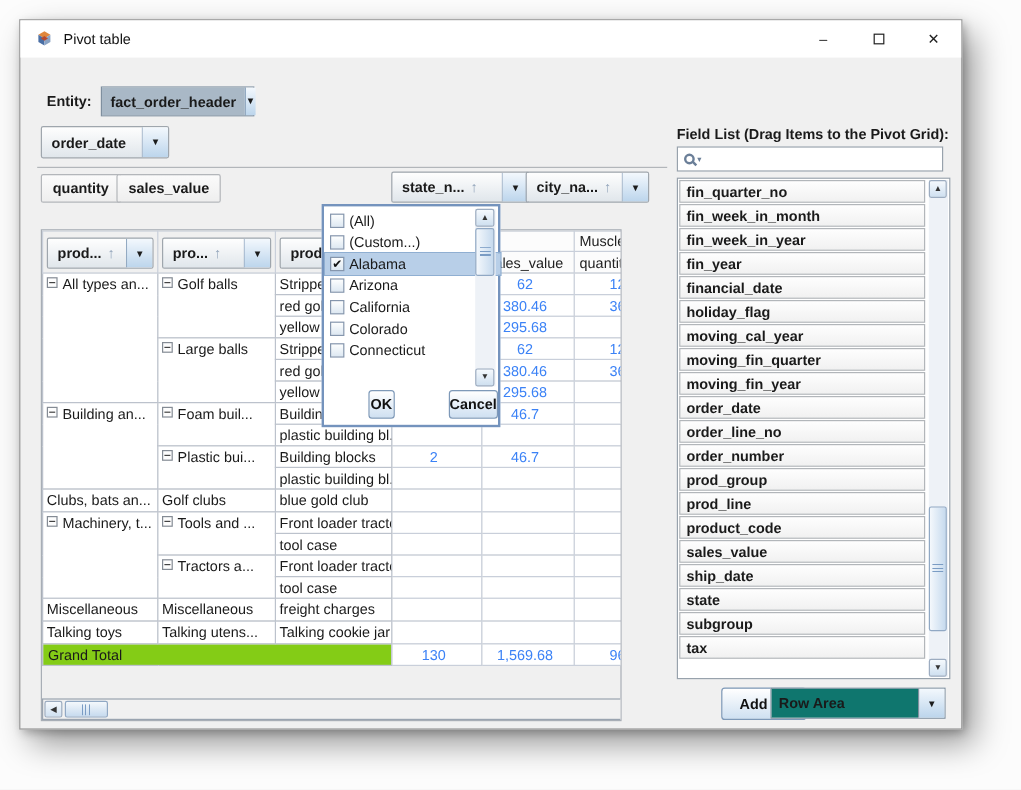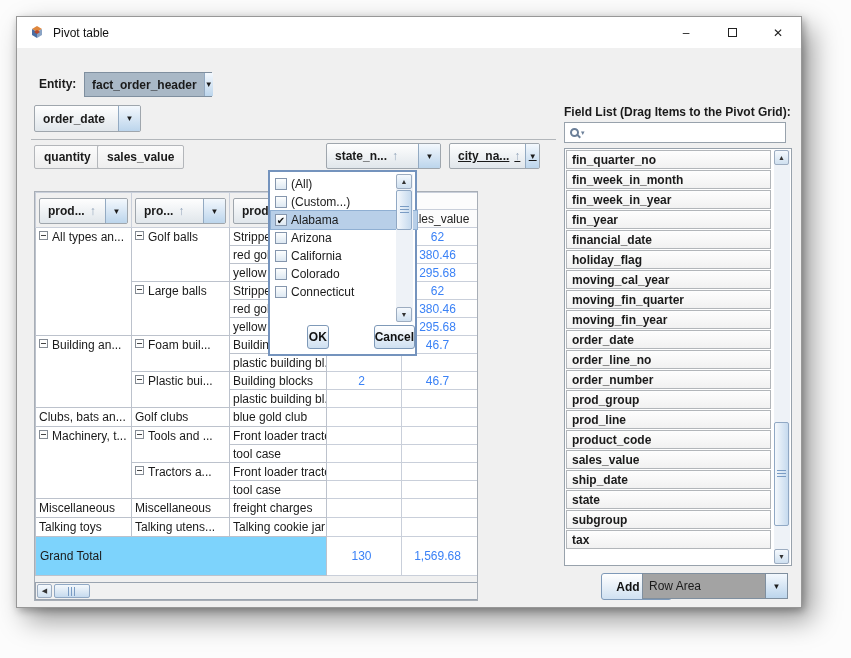--- a/index.html
+++ b/index.html
@@ -25,31 +25,31 @@
           background:linear-gradient(#fefefe,#e0e6eb); font-weight:bold; padding-left:8px; gap:5px; white-space:nowrap; }
   .hbtn .sort { color:#92a4ba; font-weight:normal; font-size:12px; }
   .hbtn .dd { margin-left:auto; border-radius:0 1px 1px 0; }
   .chip { border:1px solid #b3b6ba; border-radius:2px; background:linear-gradient(#fbfbfb,#eeeeee);
           font-weight:bold; height:24px; padding:0 9px; display:inline-flex; align-items:center; }
   .btn { border:1px solid #7e99b8; border-radius:3px; background:linear-gradient(#ffffff,#cfe0f1);
          font-weight:bold; display:flex; align-items:center; justify-content:center; color:#111;margin-left:37px; }
   .sep { height:1px; background:#b2b6ba; }
 
   
-  .gridbox { left:17px; top:174px; width:444px; height:410px; border:1px solid #a8aeb6; background:#f0f0f0; overflow:hidden; }
+  .gridbox { left:17px; top:174px; width:484px; height:410px; border:1px solid #a8aeb6; background:#f0f0f0; overflow:hidden; }
   table.pivot { border-collapse:collapse; table-layout:fixed; width:520px; }
   .pivot th, .pivot td { border:1px solid #c9cfda; font-weight:normal; overflow:hidden; white-space:nowrap; }
   th.rowhead { background:#f0f0f0; padding:4px 3px 3px 3px; vertical-align:bottom; }
   th.rowhead .hbtn { height:26px; }
   th.cgroup { background:#fcfcfc; height:17px; text-align:left; padding-left:4px; color:#222; }
   th.vhead  { background:#fcfcfc; height:18px; text-align:left; padding-left:4px; color:#222; }
   td.gcell { background:#fff; vertical-align:top; padding:2px 3px; border-color:#bcc2cc; }
   td.pcell { background:#fff; padding:1px 3px; height:18px; border-color:#bcc2cc; }
   td.vcell { background:#fff; text-align:center; padding-right:5px; height:18px; color:#3b82f6; }
-  td.gtlabel { background:#7dd3fc; padding:12px 4px; height:18px; border-color:#bcc2cc; }
+  td.gtlabel { background:#84cc16; padding:1px 4px; height:18px; border-color:#bcc2cc; }
   .exp { display:inline-flex; width:9px; height:9px; border:1px solid #848b94; background:#fdfdfd;
          align-items:center; justify-content:center; margin-right:4px; position:relative; top:1px; flex:none; }
   .exp::before { content:""; width:5px; height:1px; background:#444; }
   .gwrap { display:flex; align-items:flex-start; }
 
   
   .sbtn { border:1px solid #9cacc0; border-radius:2px; background:linear-gradient(#f5f9fd,#cfe0f0);
           display:flex; align-items:center; justify-content:center; font-size:7px; color:#333; }
   .hscroll { left:0px; top:390px; width:520px; height:18px; border:1px solid #9aa4b0; background:#f1f1f1; }
   .hscroll .sbtn { position:absolute; top:1px; width:15px; height:14px; }
@@ -79,21 +79,21 @@
   .mag::after { content:""; position:absolute; width:5px; height:2px; background:#6b7f98; transform:rotate(45deg); right:-4px; bottom:-2px; }
   .search .tiny { font-size:7px; color:#6b7f98; }
   .flistbox { border:1px solid #98a2ac; background:#fff; overflow:hidden; position:relative; }
   .fitem { height:19px; width:205px; margin:0 0 1px 1px; border:1px solid #b2b6ba; background:linear-gradient(#fefefe,#f1f1f1);
            font-weight:bold; display:flex; align-items:center; padding-left:5px; }
   .fvscroll { position:absolute; right:1px; top:1px; width:16px; height:414px; background:#eef2f7; }
   .fvscroll .sbtn { position:absolute; left:0; width:15px; height:15px; }
   .fthumb { position:absolute; left:0; top:272px; width:15px; height:104px; border:1px solid #90a8c4; border-radius:2px;
             background:linear-gradient(to right,#f4f8fc,#c6daee); display:flex; align-items:center; justify-content:center; }
   .combo2 { display:flex; height:26px; border:1px solid #7f8f9f; background:#fff; }
-  .combo2 .val2 { flex:1; display:flex; align-items:center; padding-left:6px; font-weight:normal; background:#a3a3a3; }
+  .combo2 .val2 { flex:1; display:flex; align-items:center; padding-left:6px; font-weight:bold; background:#0f766e; }
 </style>
 </head>
 <body>
 
 <div class="abs window">
 
   <div class="abs titlebar">
     <svg class="title-icon" viewBox="0 0 16 16">
       <polygon points="8,1 13,4 8,7 3,4" fill="#e0873c"></polygon>
       <polygon points="3,4 8,7 8,13 3,10" fill="#4a6fa5"></polygon>
@@ -124,21 +124,21 @@
   <div class="abs sep" style="left:14px; top:122px; width:525px;"></div>
 
   <div class="abs chip" style="left:17px; top:128px;">quantity</div>
   <div class="abs chip" style="left:80px; top:128px;">sales_value</div>
 
   <div class="abs hbtn" style="left:309px; top:126px; width:115px;">
     <span>state_n...</span>
     <span class="sort">↑</span>
     <span class="dd">▼</span>
   </div>
-  <div class="abs hbtn" style="left:432px; top:126px; width:91px;text-decoration:underline;">
+  <div class="abs hbtn" style="left:421px; top:126px; width:103px;">
     <span>city_na...</span>
     <span class="sort">↑</span>
     <span class="dd">▼</span>
   </div>
 
   <div class="abs gridbox">
     <table class="pivot">
       <colgroup>
         <col style="width:96px">
           <col style="width:98px">

